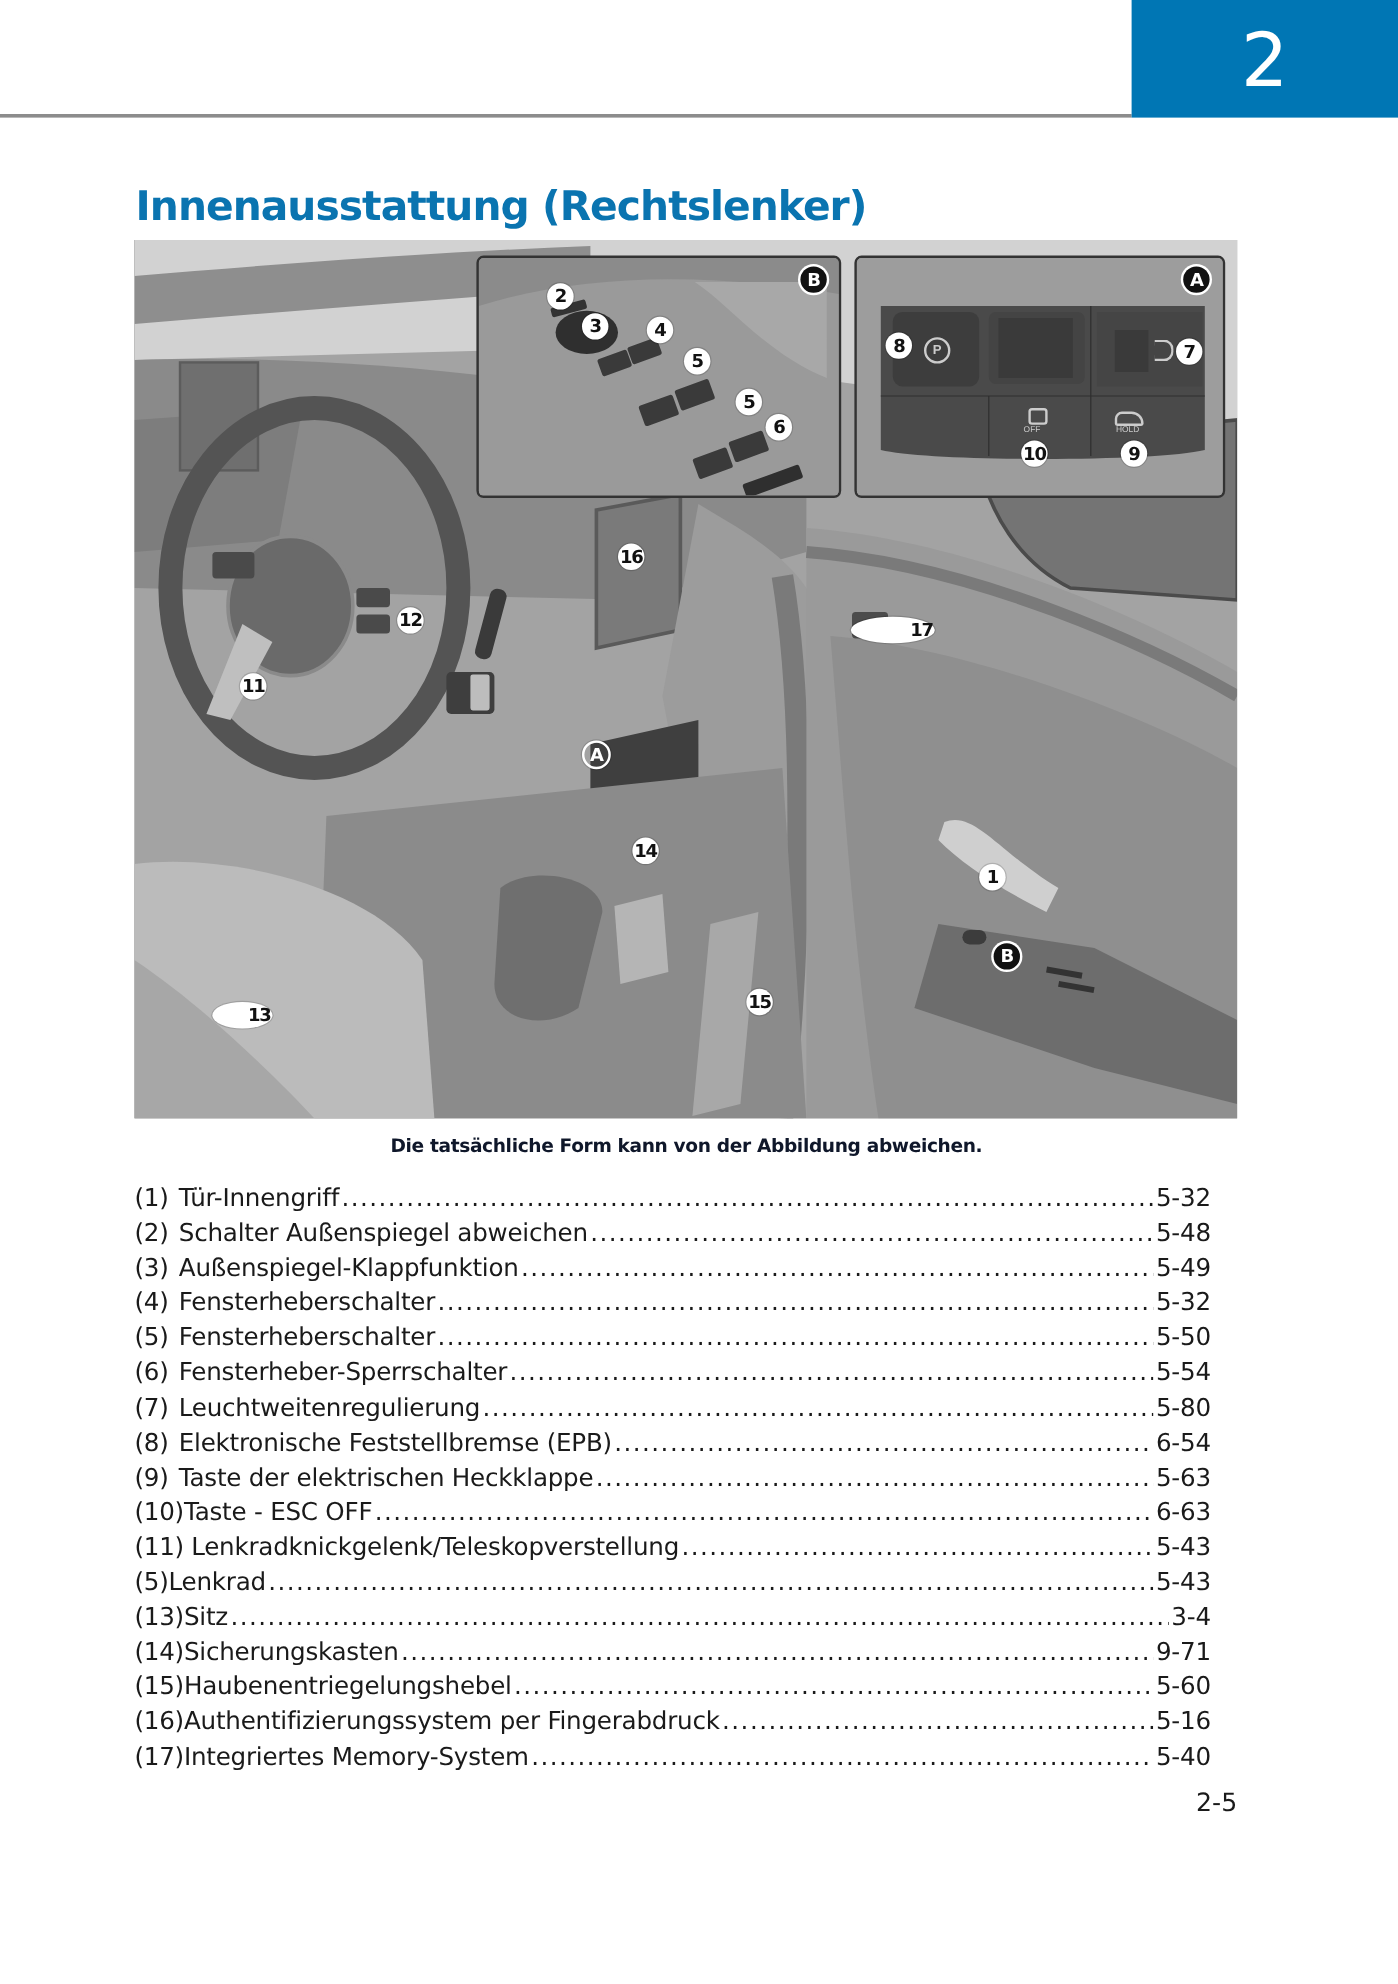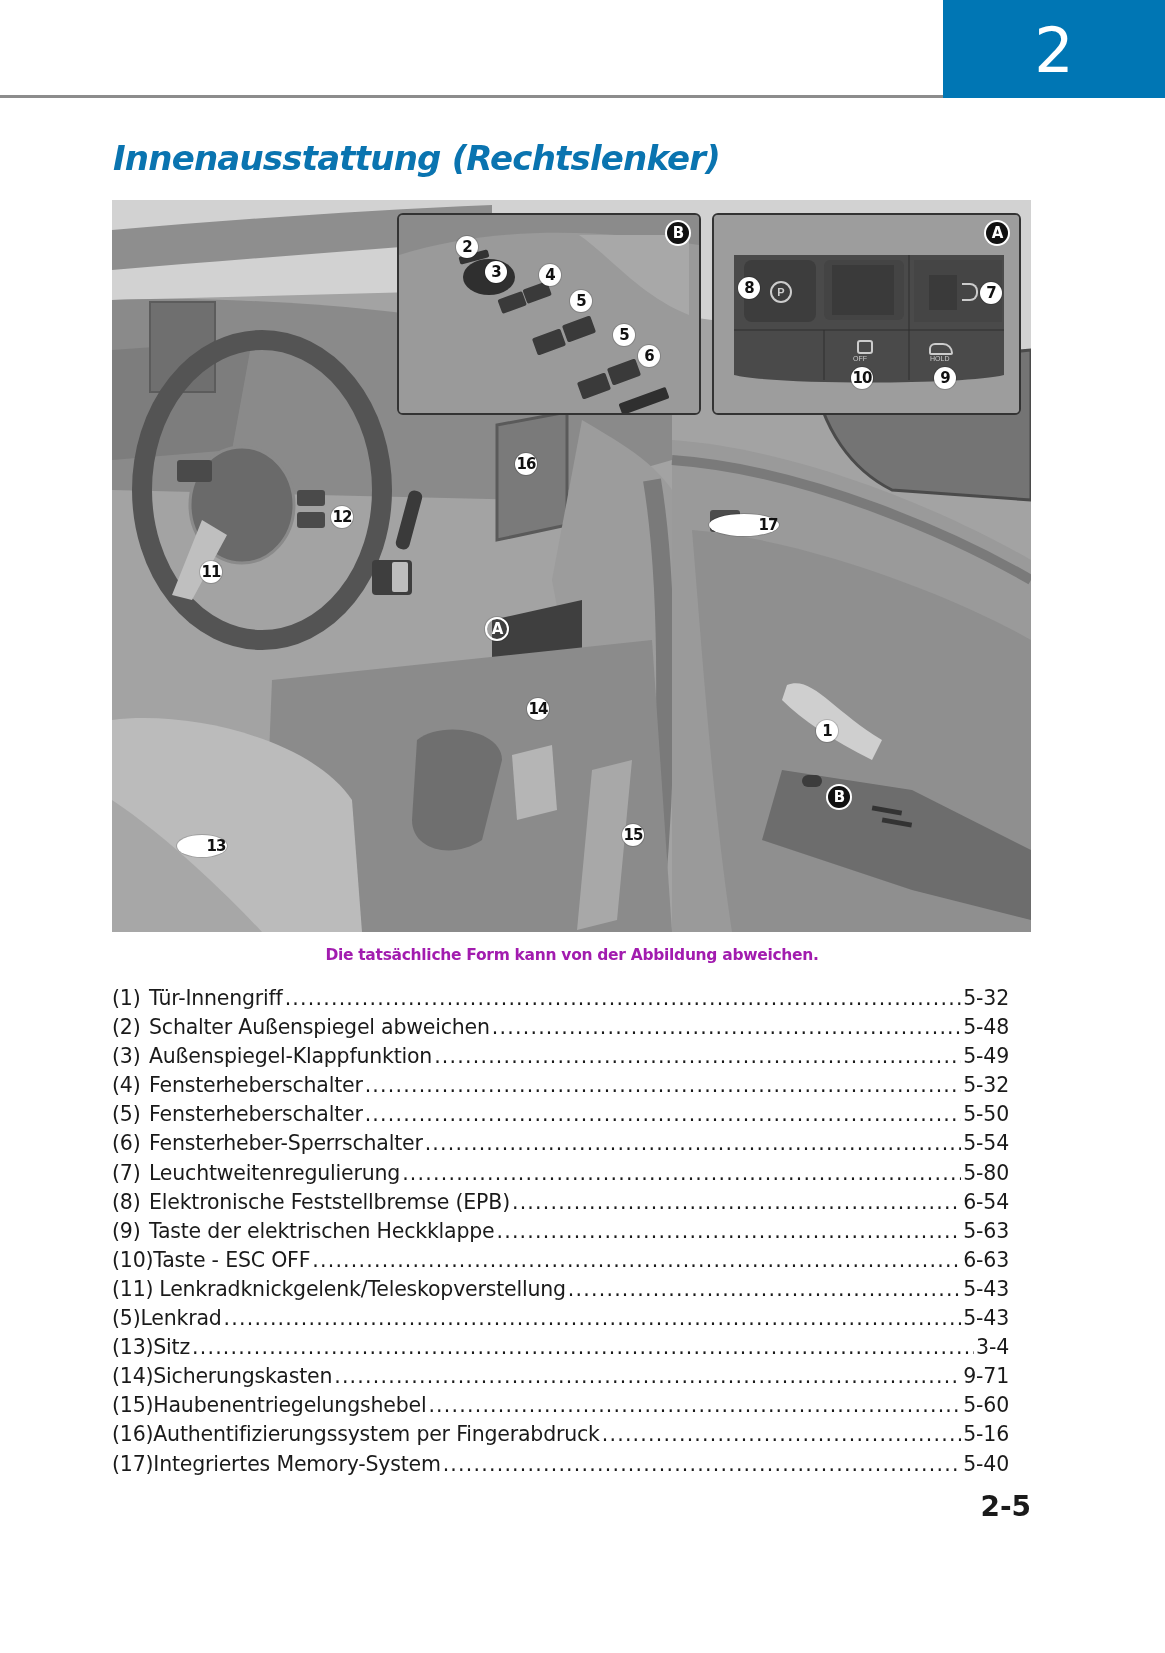--- a/index.html
+++ b/index.html
@@ -4,48 +4,48 @@
 <style>
   html, body { margin:0; padding:0; background:#ffffff; }
   body { width:1165px; height:1653px; position:relative; overflow:hidden;
          font-family:"Liberation Sans", "DejaVu Sans", sans-serif; color:#1a1a1a; }
 
   .header-rule { position:absolute; left:0; top:95px; width:943px; height:3px; background:#8c8c8c; }
   .chapter-tab { position:absolute; left:943px; top:0; width:222px; height:98px; background:#0076b4;
                  display:flex; align-items:center; justify-content:center; }
   .chapter-tab span { color:#ffffff; font-size:62px; font-family:"DejaVu Sans", sans-serif; line-height:1; margin-top:4px; }
 
-  .page-title { position:absolute; left:113px; top:138px; margin:0; font-size:34px; font-weight:bold;
-                color:#0a74b0; font-family:"DejaVu Sans", sans-serif; letter-spacing:-0.8px;font-style:italic; }
+  .page-title { position:absolute; left:113px; top:152px; margin:0; font-size:34px; font-weight:bold;
+                color:#0a74b0; font-family:"DejaVu Sans", sans-serif; letter-spacing:-0.8px; }
 
   .figure { position:absolute; left:112px; top:200px; width:919px; height:732px; overflow:hidden; background:#9a9a9a; }
   .figure svg { display:block; }
 
   .callout { position:absolute; width:22px; height:22px; border-radius:50%; background:#fff;
              color:#111; font-size:15px; font-weight:bold; display:flex; align-items:center; justify-content:center;
              font-family:"DejaVu Sans", sans-serif; letter-spacing:-1px; box-shadow:0 0 0 1px rgba(0,0,0,0.15); }
   .callout.dark { background:#111; color:#fff; box-shadow:0 0 0 2px #fff; }
   .callout.ring { background:transparent; color:#fff; border:2px solid #fff; width:20px; height:20px; }
 
   .inset { position:absolute; border:2px solid #333; border-radius:6px; overflow:hidden; }
 
   .caption { position:absolute; left:0; width:1144px; top:946px; text-align:center; font-size:15.5px; font-weight:bold;
-             color:#a21caf; font-family:"DejaVu Sans", sans-serif; letter-spacing:-0.3px; }
+             color:#0f172a; font-family:"DejaVu Sans", sans-serif; letter-spacing:-0.3px; }
 
   .index-list { position:absolute; left:112px; top:984px; width:897px; margin:0; padding:0; list-style:none; }
   .index-item { display:flex; align-items:baseline; height:29.1px; font-size:20.5px; line-height:29px;
                 font-family:"DejaVu Sans", sans-serif; color:#1a1a1a; letter-spacing:-0.2px; white-space:nowrap; }
   .index-item .num { flex:none; }
   .index-item .num.w1 { width:37px; }
   .index-item .label { flex:none; }
   .index-item .leader { flex:1 1 auto; overflow:hidden; margin:0 2px; color:#1a1a1a; }
   .index-item .leader::before { content:"........................................................................................................................................................................................................................"; letter-spacing:1.2px; }
   .index-item .page { flex:none; text-align:left; }
 
-  .page-number { position:absolute; right:134px; top:1490px; font-size:28px; font-family:"DejaVu Sans", sans-serif; color:#1a1a1a;font-weight:bold; }
+  .page-number { position:absolute; right:134px; top:1490px; font-size:21px; font-family:"DejaVu Sans", sans-serif; color:#1a1a1a; }
 </style>
 </head>
 <body>
 
 <div class="header-rule"></div>
 <div class="chapter-tab">
   <span>2</span>
 </div>
 
 <h1 class="page-title">Innenausstattung (Rechtslenker)</h1>

